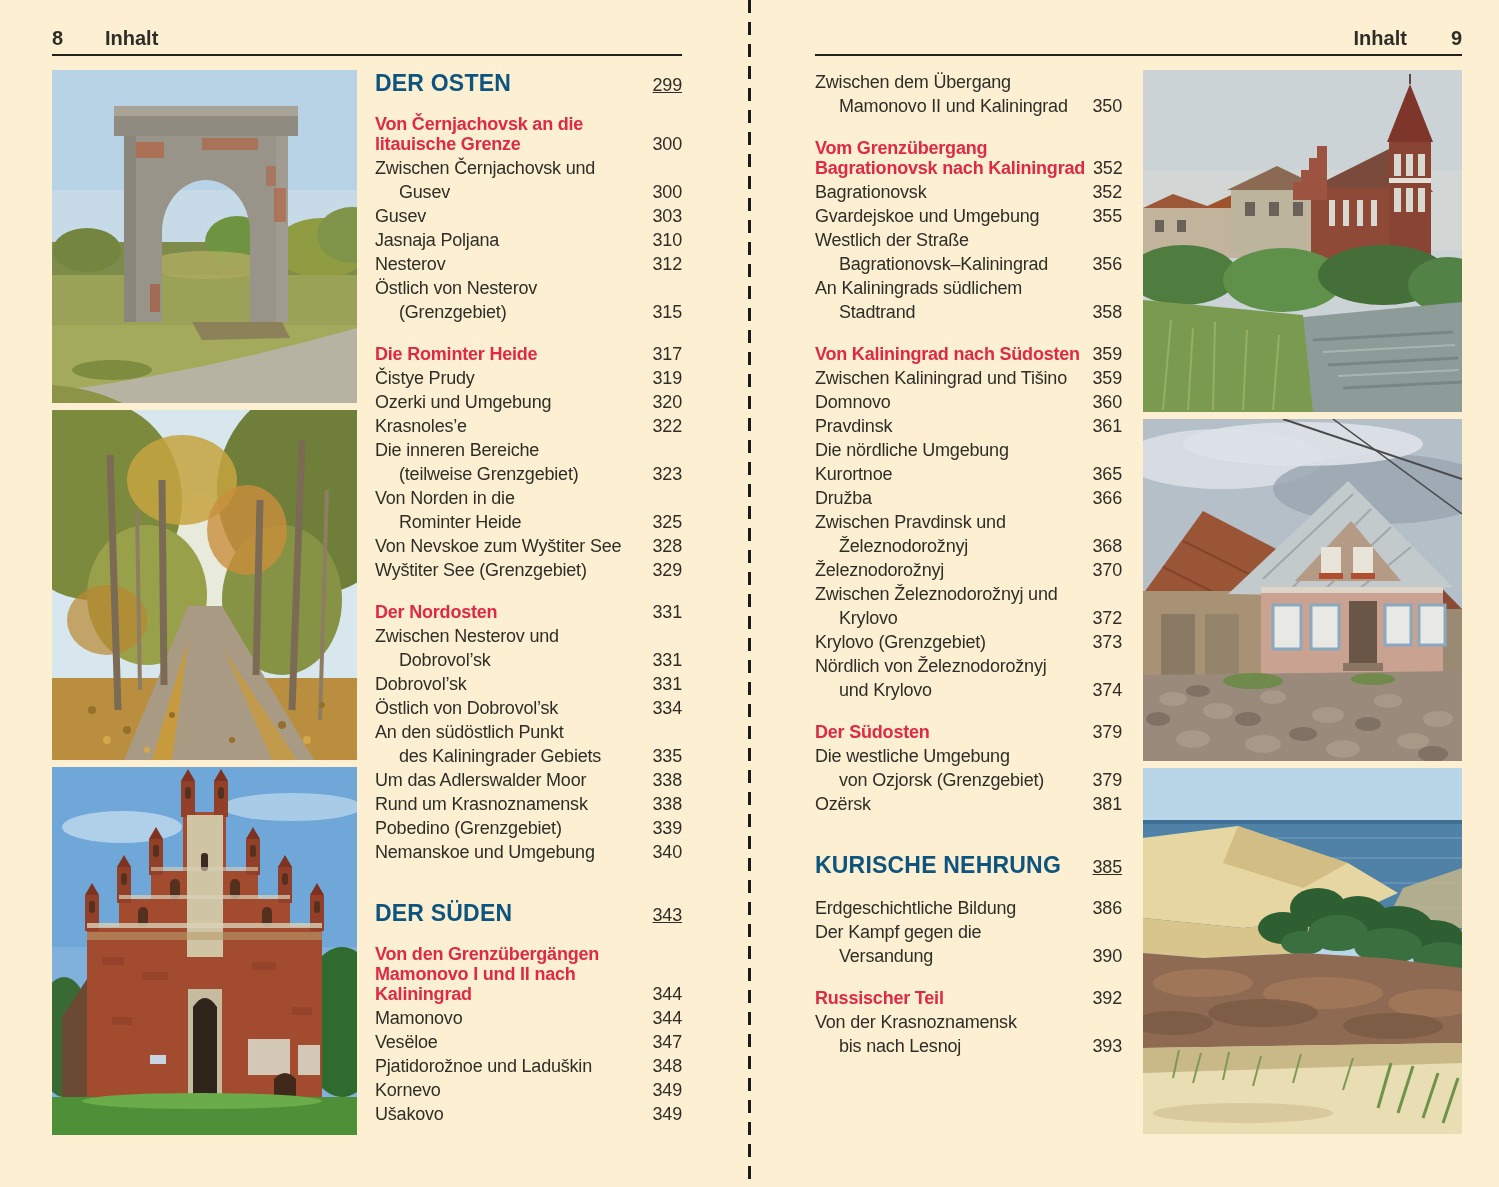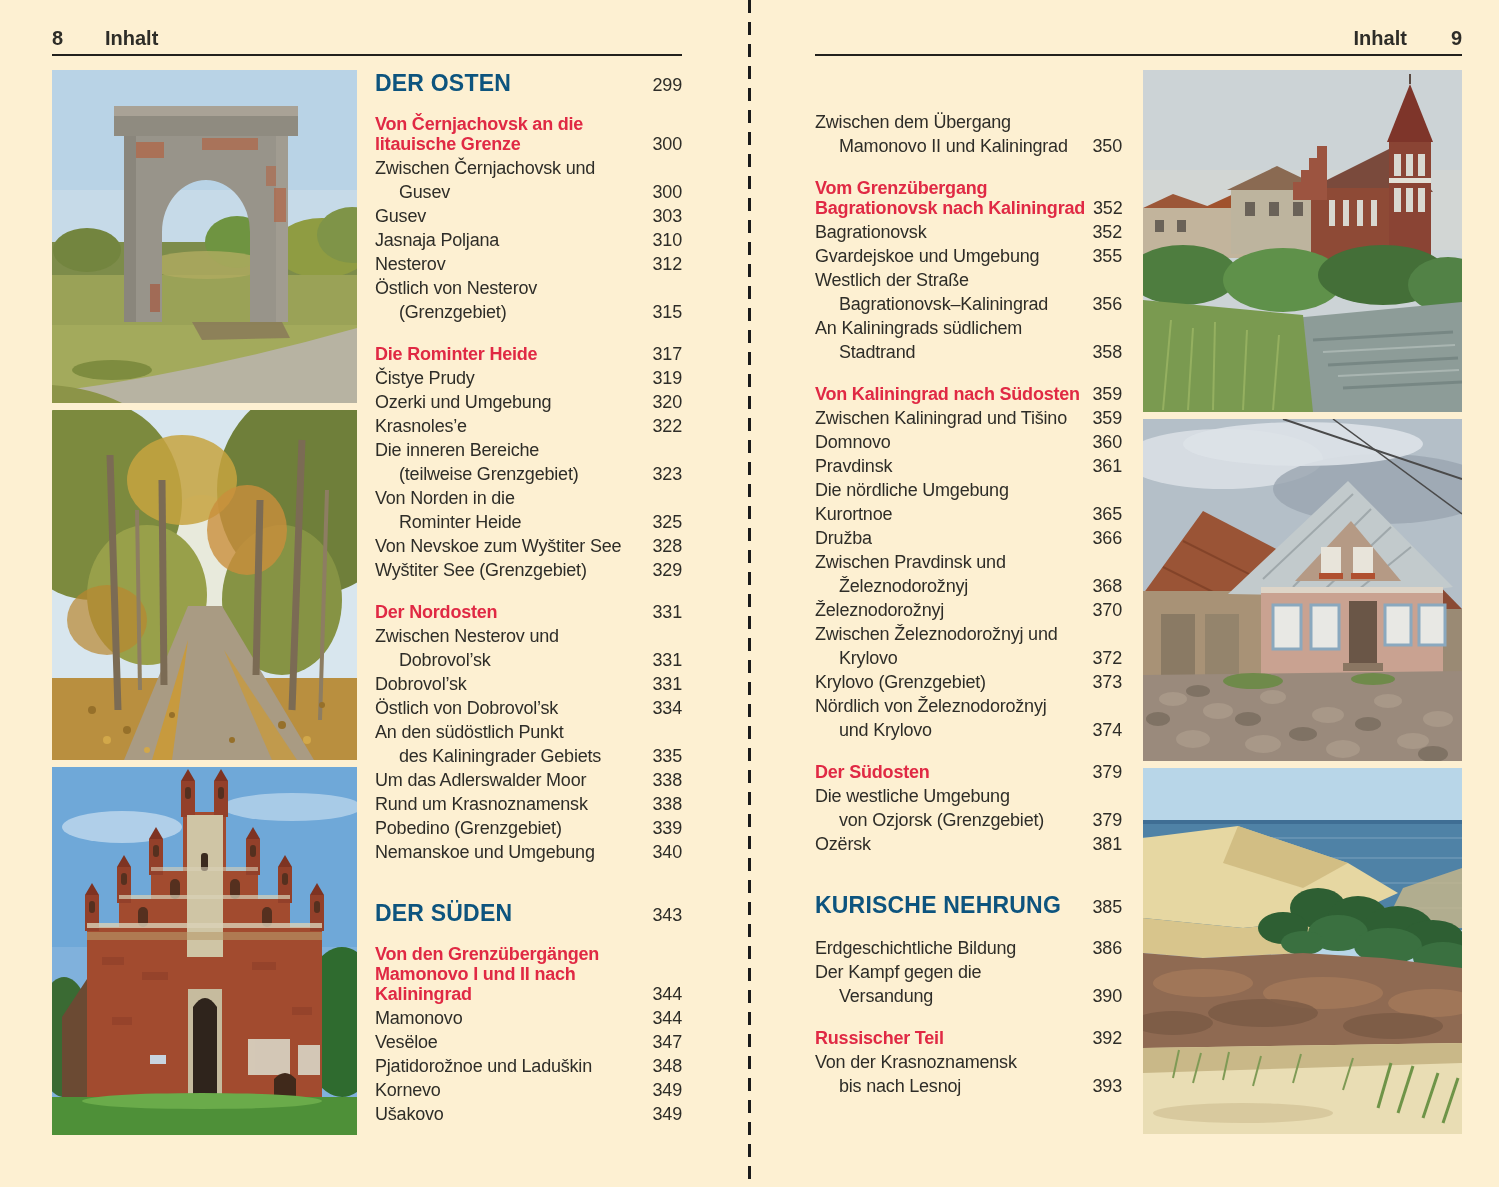--- a/index.html
+++ b/index.html
@@ -28,32 +28,32 @@
   .rule-r{left:815px;width:647px;}
   
   .photos{position:absolute;top:70px;display:flex;flex-direction:column;gap:7px;}
   .photos-l{left:52px;width:305px;}
   .photos-r{left:1143px;width:319px;}
   .photos figure{margin:0;line-height:0;}
   .photos svg{display:block;}
   
   .toc{position:absolute;top:70px;width:307px;font-size:18px;line-height:24px;letter-spacing:-0.2px;}
   .toc-l{left:375px;}
-  .toc-r{left:815px;margin-top:40px;}
+  .toc-r{left:815px;}
   .toc-item{margin:0;}
   .toc-line{display:flex;justify-content:space-between;align-items:baseline;gap:8px;}
   .toc-line .tt{white-space:nowrap;}
   .toc-line.ind .tt{padding-left:24px;text-align:center;}
   .pg{font-weight:normal;color:var(--ink);flex:none;}
   .plain{font-weight:normal;}
   .red{color:var(--red);font-weight:bold;margin:2px 0;}
   .red .toc-line{line-height:20px;}
   .chapter{color:var(--blue);font-weight:bold;font-size:23px;margin:0 0 16px 0;}
   .chapter .toc-line{line-height:26px;letter-spacing:0.2px;}
-  .chapter .pg{font-size:18px;letter-spacing:-0.2px;}
+  .chapter .pg{font-size:18px;letter-spacing:-0.2px;text-decoration:underline;}
   .gap-sm{margin-top:20px;}
   .gap-lg{margin-top:36px;}
   .red.gap-sm{margin-top:20px;}
   .chapter.gap-lg{margin-top:36px;}
 </style>
 </head>
 <body>
 
 <div class="sheet">
 

